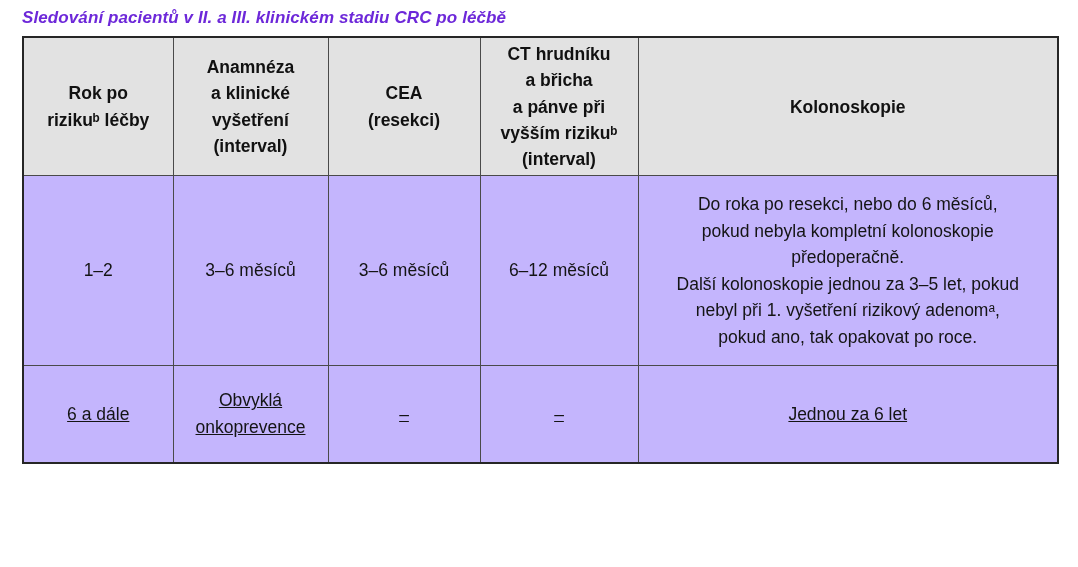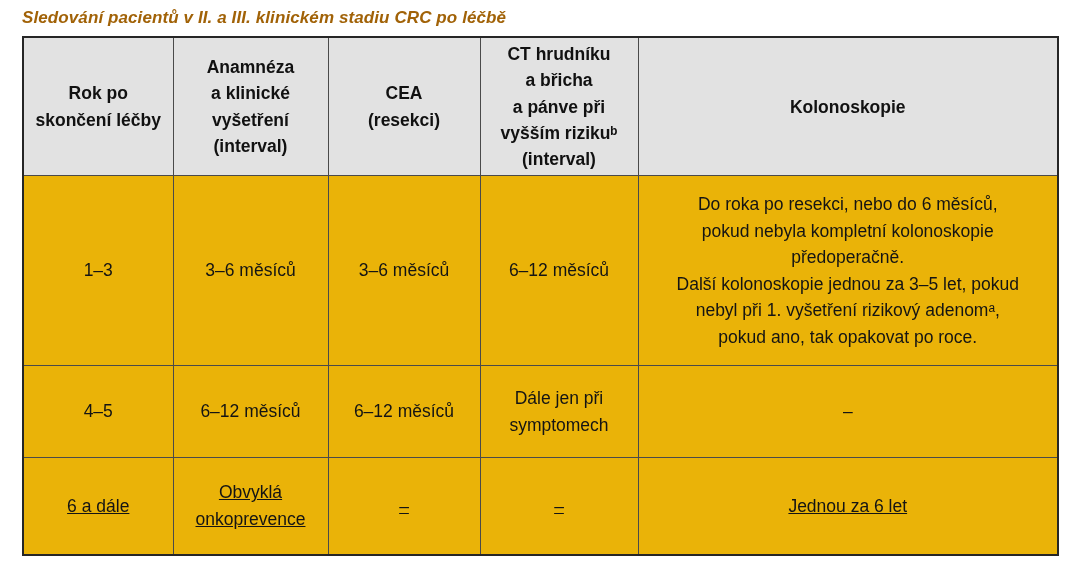--- a/index.html
+++ b/index.html
@@ -12,21 +12,21 @@
     height: 567px;
     font-family: "Liberation Sans", "DejaVu Sans", sans-serif;
     color: #141414;
     overflow: hidden;
   }
   .caption {
     margin: 8px 0 8px 22px;
     font-size: 17px;
     font-style: italic;
     font-weight: 700;
-    color: #a16207;
+    color: #6d28d9;
     letter-spacing: 0.1px;
   }
   table.followup {
     border-collapse: collapse;
     table-layout: fixed;
     width: 1035px;
     margin-left: 22px;
     border: 2px solid #262626;
   }
   th, td {
@@ -38,21 +38,21 @@
     box-sizing: border-box;
   }
   th {
     background: #e2e2e2;
     font-weight: 700;
     font-size: 17.5px;
     line-height: 1.5;
     color: #111;
   }
   td {
-    background: #eab308;
+    background: #c4b5fd;
     font-size: 17.5px;
     line-height: 1.52;
   }
   tr.r-head { height: 131px; }
   tr.r-1 { height: 190px; }
   tr.r-2 { height: 92px; }
   tr.r-3 { height: 97px; text-decoration: underline; }
 </style>
 </head>
 <body>
@@ -63,55 +63,47 @@
   <colgroup>
     <col style="width:150px">
     <col style="width:155px">
     <col style="width:152px">
     <col style="width:158px">
     <col style="width:420px">
   </colgroup>
   <thead>
     <tr class="r-head">
       <th>Rok po
-skončení léčby</th>
+rizikuᵇ léčby</th>
       <th>Anamnéza
 a klinické
 vyšetření
 (interval)</th>
       <th>CEA
 (resekci)</th>
       <th>CT hrudníku
 a břicha
 a pánve při
 vyšším rizikuᵇ
 (interval)</th>
       <th>Kolonoskopie</th>
     </tr>
   </thead>
   <tbody>
     <tr class="r-1">
-      <td>1–3</td>
+      <td>1–2</td>
       <td>3–6 měsíců</td>
       <td>3–6 měsíců</td>
       <td>6–12 měsíců</td>
       <td>Do roka po resekci, nebo do 6 měsíců,
 pokud nebyla kompletní kolonoskopie
 předoperačně.
 Další kolonoskopie jednou za 3–5 let, pokud
 nebyl při 1. vyšetření rizikový adenomᵃ,
 pokud ano, tak opakovat po roce.</td>
-    </tr>
-    <tr class="r-2">
-      <td>4–5</td>
-      <td>6–12 měsíců</td>
-      <td>6–12 měsíců</td>
-      <td>Dále jen při
-symptomech</td>
-      <td>–</td>
     </tr>
     <tr class="r-3">
       <td>6 a dále</td>
       <td>Obvyklá
 onkoprevence</td>
       <td>–</td>
       <td>–</td>
       <td>Jednou za 6 let</td>
     </tr>
   </tbody>

